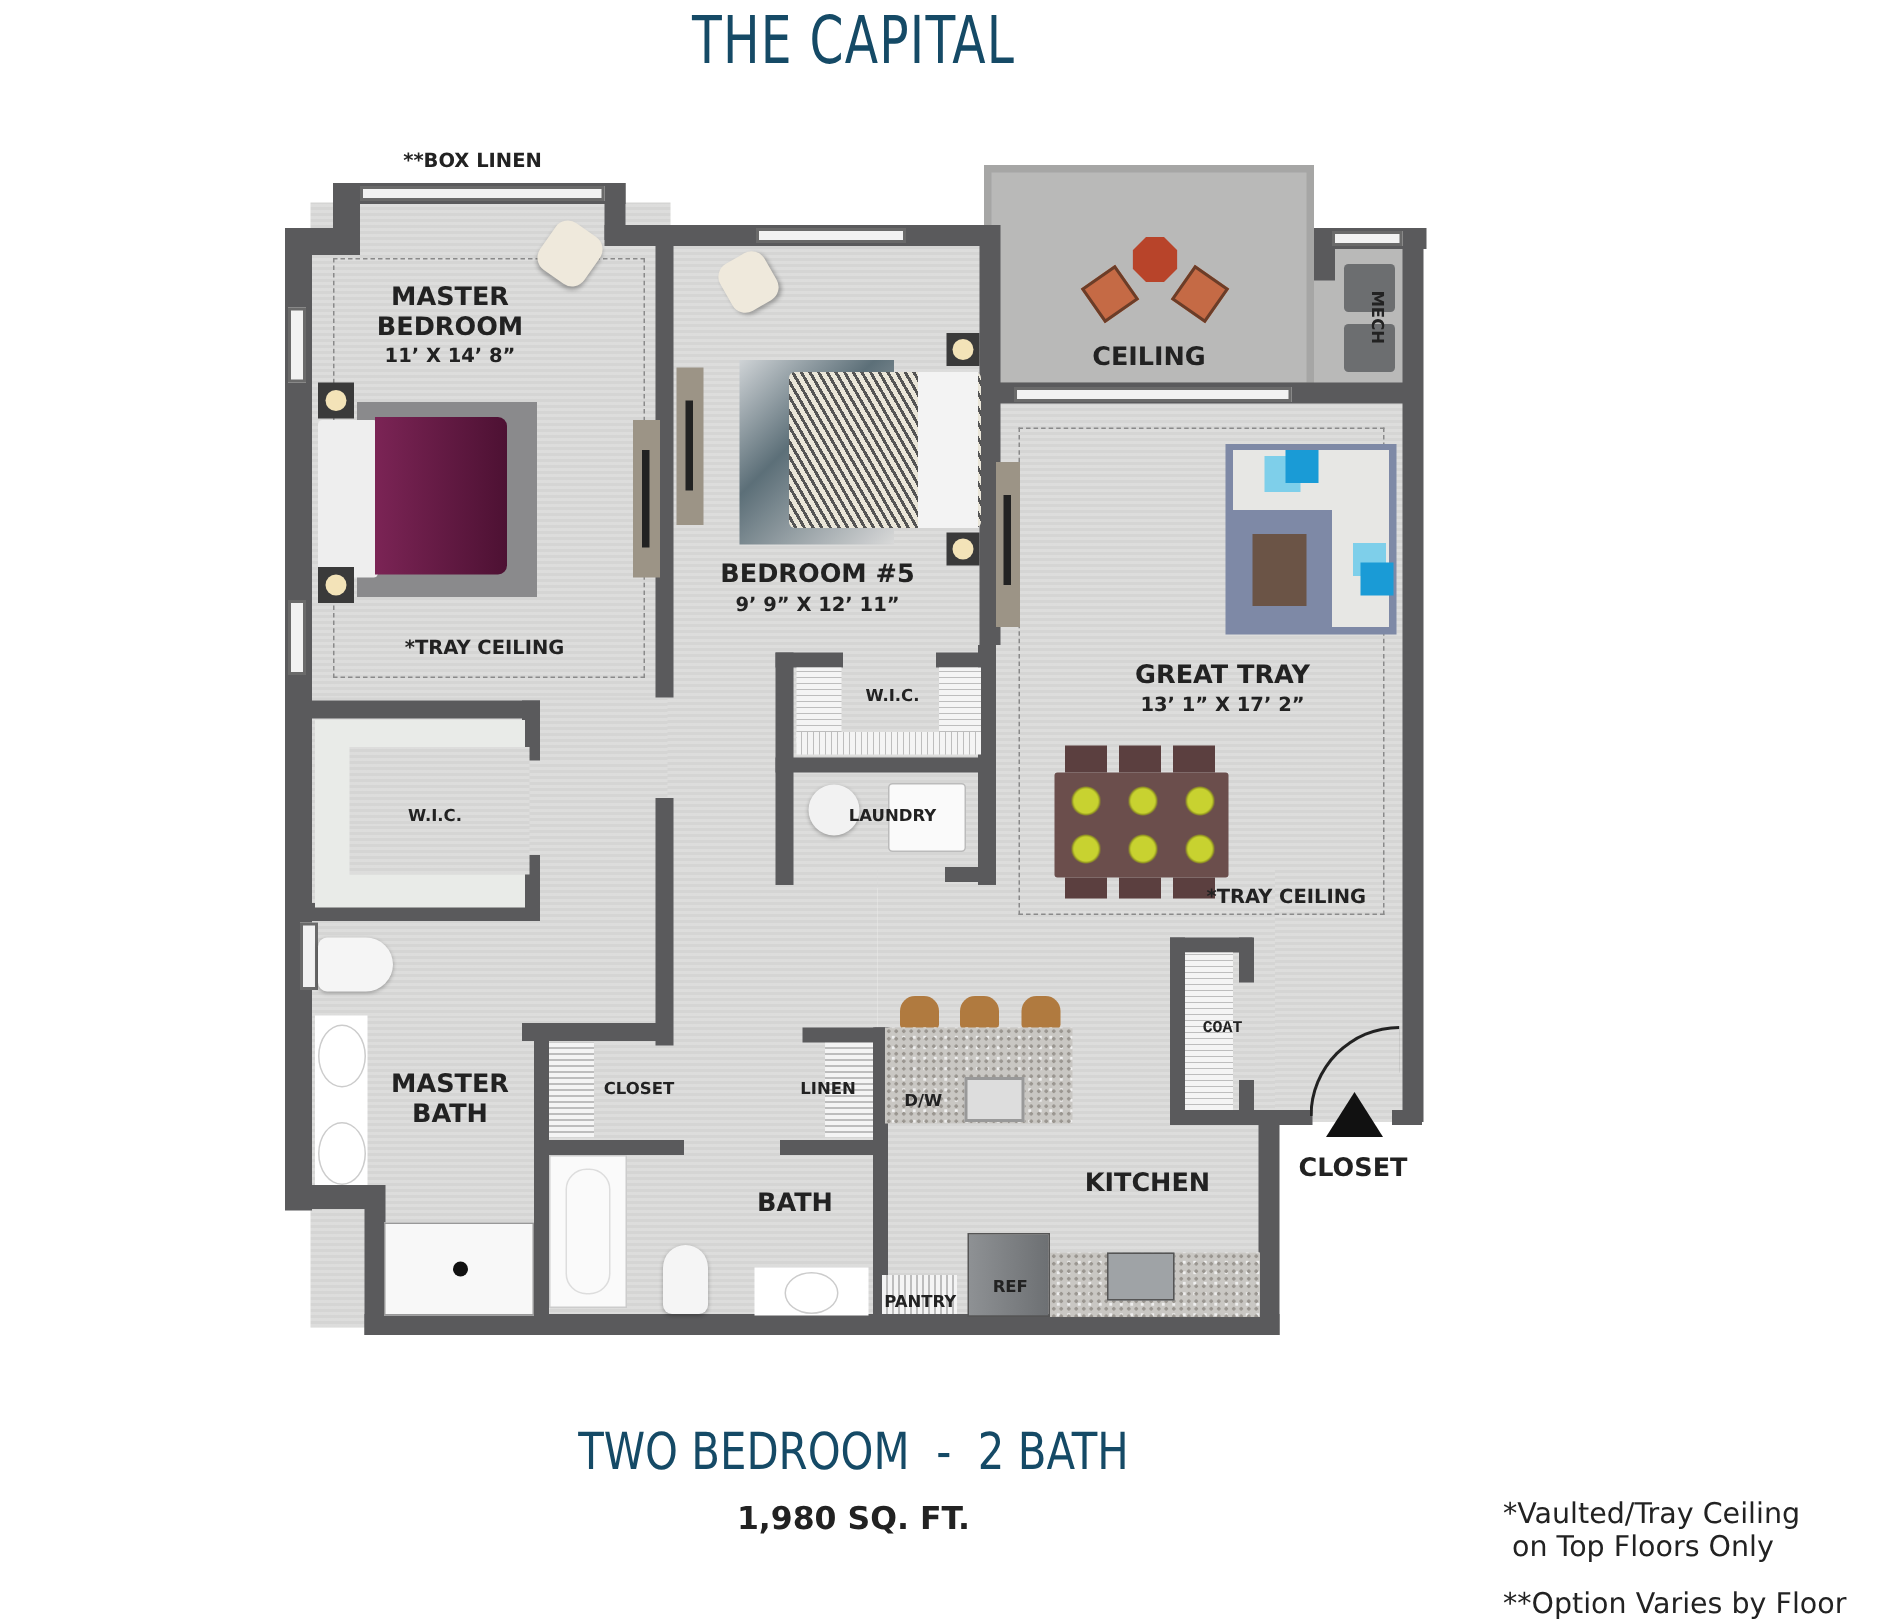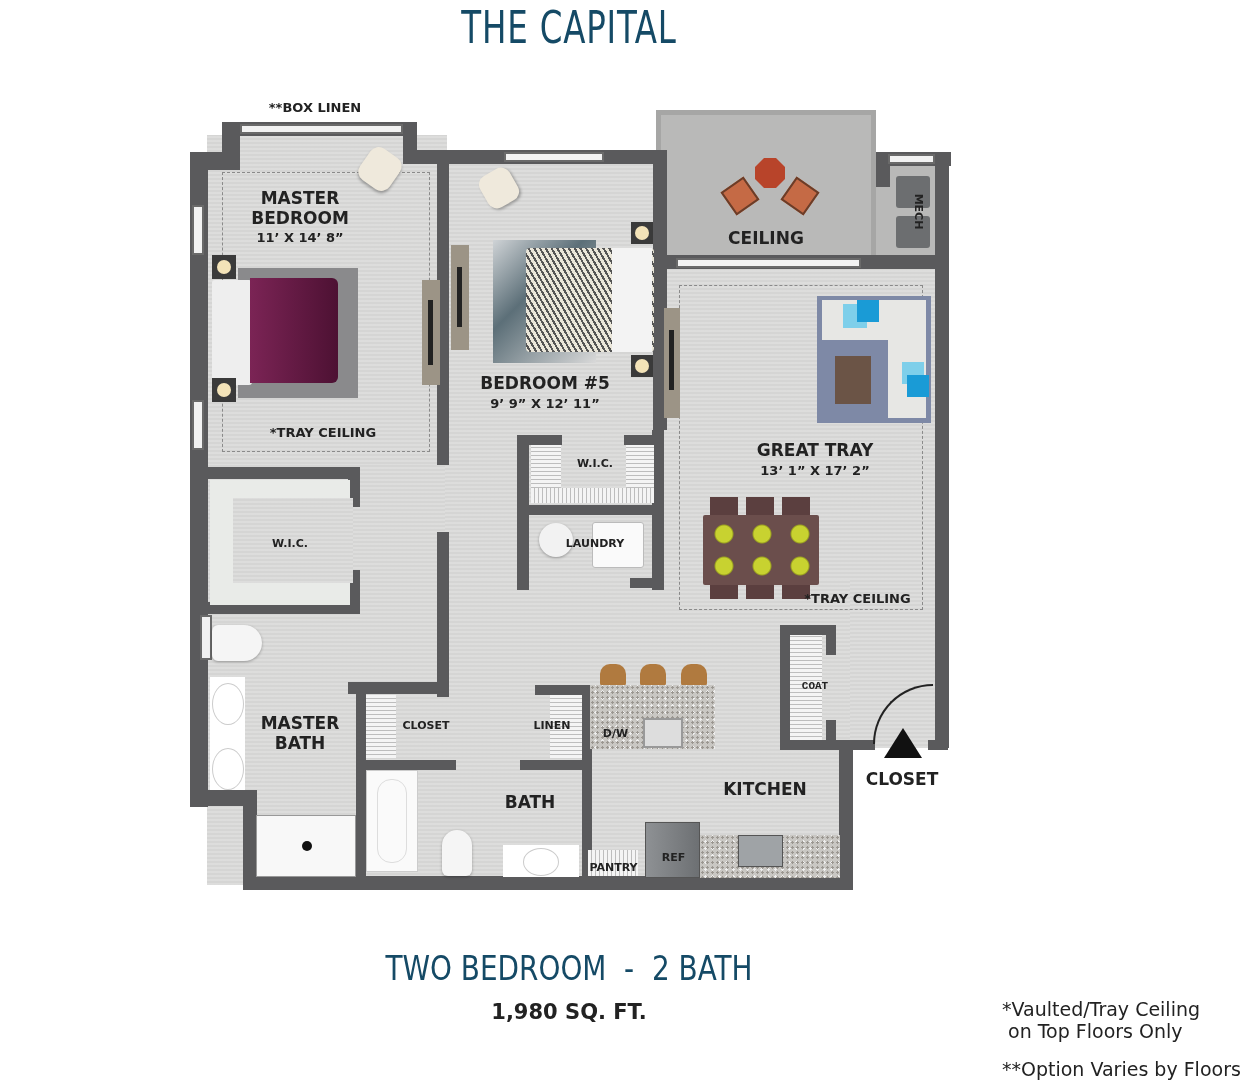--- a/index.html
+++ b/index.html
@@ -223,13 +223,13 @@
   <div class="abs lbl small" style="left:795px;top:680px;width:40px;font-family:Liberation Mono, monospace;">COAT</div>
   <div class="abs lbl big" style="left:862px;top:769px;width:80px;">CLOSET</div>
 </div>
 
 <div class="abs subtitle" style="white-space:pre;">TWO BEDROOM  -  2 BATH</div>
 <div class="abs sqft">1,980 SQ. FT.</div>
 <div class="abs note" style="left:1002px;top:998px;">
   <div>*Vaulted/Tray Ceiling</div>
   <div style="white-space:pre;"> on Top Floors Only</div>
 </div>
-<div class="abs note" style="left:1002px;top:1058px;">**Option Varies by Floors</div>
+<div class="abs note" style="left:1002px;top:1058px;">**Option Varies by Floor</div>
 
 </body></html>

